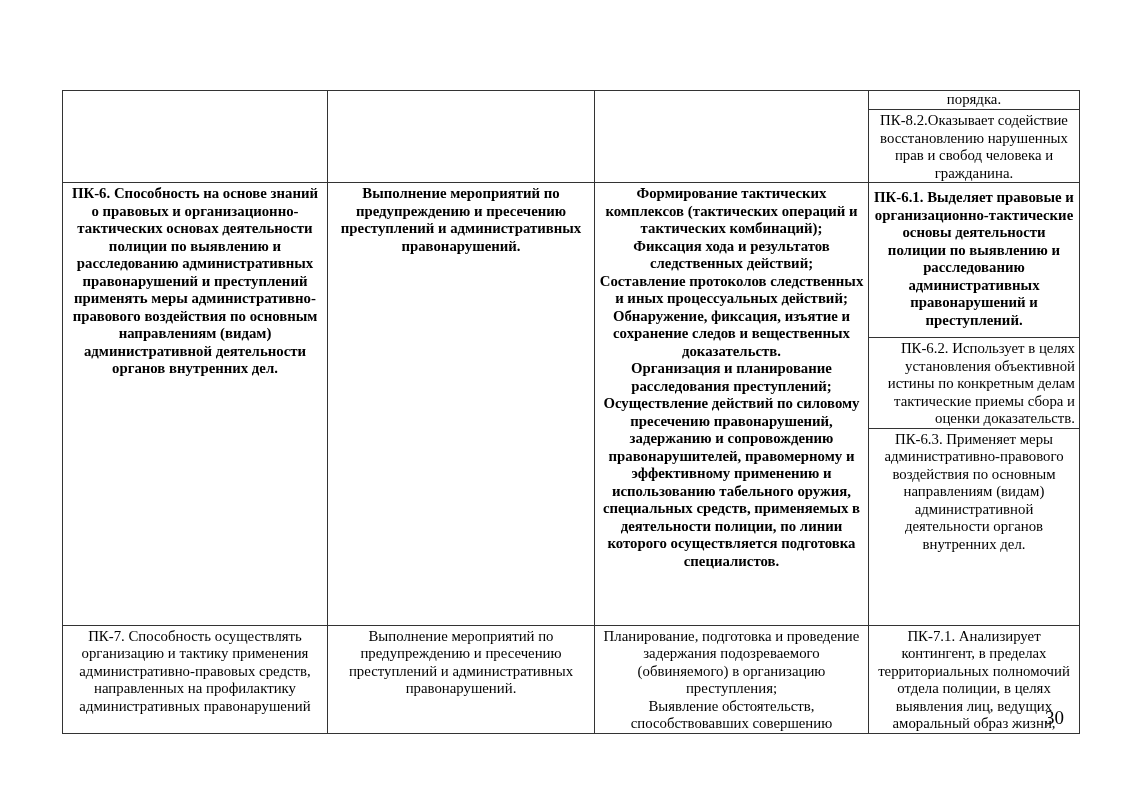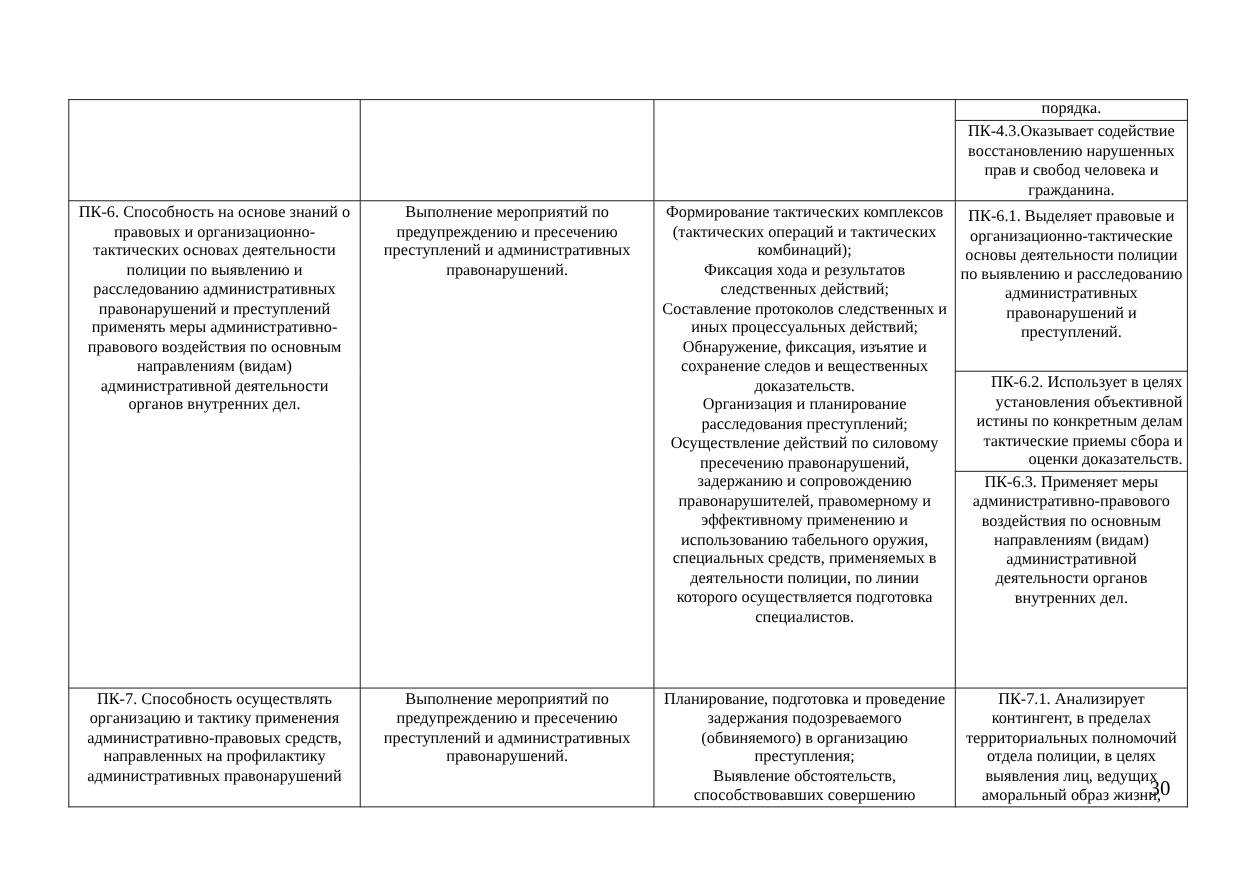--- a/index.html
+++ b/index.html
@@ -28,21 +28,21 @@
     vertical-align: top;
     text-align: center;
     font-size: 14.8px;
     line-height: 17.5px;
     padding: 2px 4px 0 4px;
     overflow: hidden;
   }
   .prelines { white-space: pre-line; }
   tr.r1 td { height: 18px; padding-top: 0; }
   tr.r2 td { height: 69px; }
-  tr.r3 td { height: 148px; }
+  tr.r3 td { height: 148px; font-weight: bold; }
   tr.r3 td.ind { padding-top: 6px; margin-top: 26px; }
   tr.r4 td { height: 85px; text-align: right; }
   tr.r5 td { height: 194px; }
   tr.r6 td { height: 99px; }
   .pageno {
     position: absolute;
     top: 709px;
     right: 60px;
     font-size: 19px;
     line-height: 18px;
@@ -62,21 +62,21 @@
       <col style="width:211px">
     </colgroup>
     <tbody>
       <tr class="r1">
         <td rowspan="2"></td>
         <td rowspan="2"></td>
         <td rowspan="2"></td>
         <td>порядка.</td>
       </tr>
       <tr class="r2">
-        <td>ПК-4.3.Оказывает содействие восстановлению нарушенных прав и свобод человека и гражданина.</td>
+        <td>ПК-8.2.Оказывает содействие восстановлению нарушенных прав и свобод человека и гражданина.</td>
       </tr>
       <tr class="r3">
         <td rowspan="3">ПК-6. Способность на основе знаний о правовых и организационно-тактических основах деятельности полиции по выявлению и расследованию административных правонарушений и преступлений применять меры административно-правового воздействия по основным направлениям (видам) административной деятельности органов внутренних дел.</td>
         <td rowspan="3">Выполнение мероприятий по предупреждению и пресечению преступлений и административных правонарушений.</td>
         <td rowspan="3" class="prelines">Формирование тактических комплексов (тактических операций и тактических комбинаций);
 Фиксация хода и результатов следственных действий;
 Составление протоколов следственных и иных процессуальных действий;
 Обнаружение, фиксация, изъятие и сохранение следов и вещественных доказательств.
 Организация и планирование расследования преступлений;
 Осуществление действий по силовому пресечению правонарушений, задержанию и сопровождению правонарушителей, правомерному и эффективному применению и использованию табельного оружия, специальных средств, применяемых в деятельности полиции, по линии которого осуществляется подготовка специалистов.</td>

